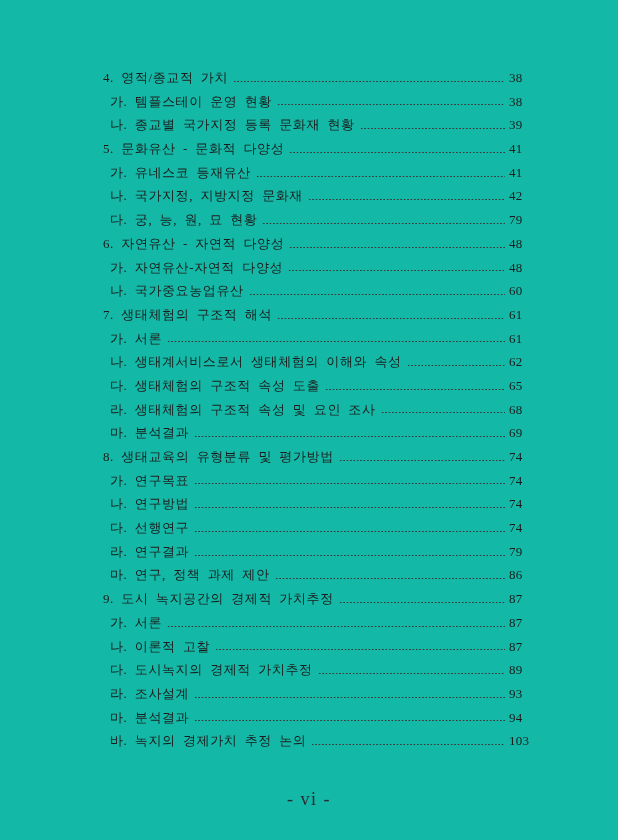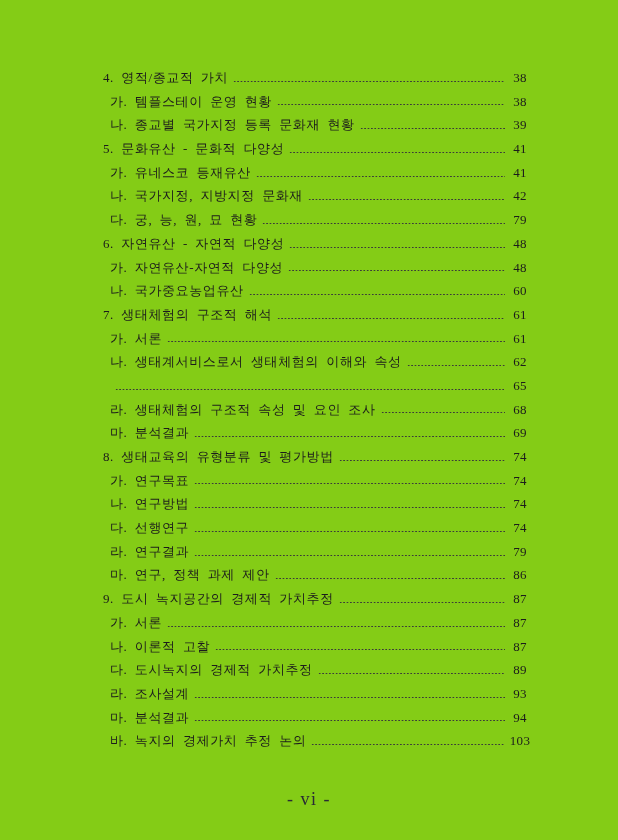--- a/index.html
+++ b/index.html
@@ -4,21 +4,21 @@
 <style>
   html, body {
     margin: 0;
     padding: 0;
     background: #ffffff;
   }
   .doc-page {
     position: relative;
     width: 618px;
     height: 840px;
-    background: #84cc16;
+    background: #14b8a6;
     overflow: hidden;
     font-family: "Liberation Serif", "DejaVu Serif", serif;
     color: #1c1c1c;
   }
   .toc-list {
     position: absolute;
     left: 103px;
     top: 66px;
     width: 428px; 
   }
@@ -41,21 +41,21 @@
     margin-left: 5px;
     margin-right: 4px;
     background-image: radial-gradient(circle, #3a3a3a 0.8px, rgba(0,0,0,0) 1.05px);
     background-size: 3.4px 3.4px;
     background-repeat: repeat-x;
     background-position: left 0 bottom 6.5px;
   }
   .toc-page-num {
     flex: 0 0 auto;
     min-width: 22px;
-    text-align: center;
+    text-align: left;
     white-space: nowrap;
     letter-spacing: 0.3px;
     word-spacing: 0;
   }
   .page-footer {
     position: absolute;
     left: 0;
     right: 0;
     top: 789px;
     text-align: center;
@@ -129,20 +129,21 @@
         <span class="toc-label">가. 서론</span>
         <span class="toc-dots"></span>
         <span class="toc-page-num">61</span>
       </div>
       <div class="toc-row level-2">
         <span class="toc-label">나. 생태계서비스로서 생태체험의 이해와 속성</span>
         <span class="toc-dots"></span>
         <span class="toc-page-num">62</span>
       </div>
       <div class="toc-row level-2">
+        <span class="toc-label">다. 생태체험의 구조적 속성 도출</span>
         <span class="toc-dots"></span>
         <span class="toc-page-num">65</span>
       </div>
       <div class="toc-row level-2">
         <span class="toc-label">라. 생태체험의 구조적 속성 및 요인 조사</span>
         <span class="toc-dots"></span>
         <span class="toc-page-num">68</span>
       </div>
       <div class="toc-row level-2">
         <span class="toc-label">마. 분석결과</span>

